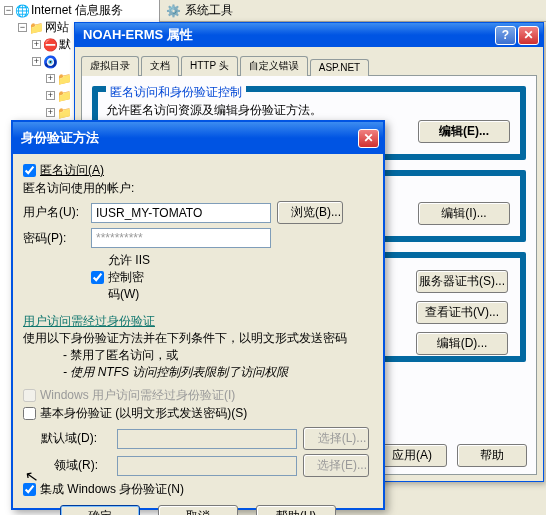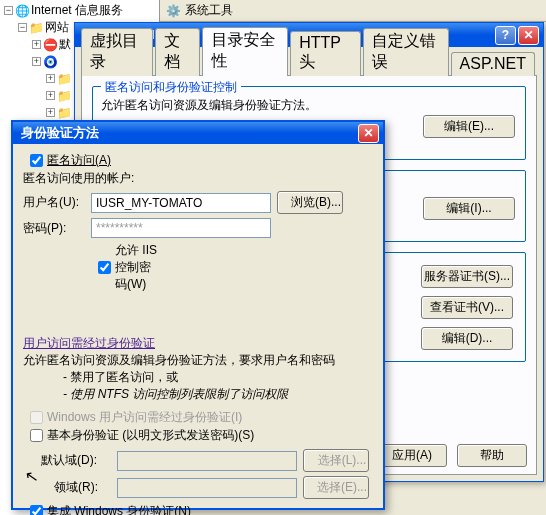--- a/index.html
+++ b/index.html
@@ -63,34 +63,34 @@
   }
   .winbtn.close { background: linear-gradient(to bottom,#f08080,#d03030); }
 
   .tabbar {
     margin:6px 6px 0 6px; display:flex; align-items:flex-end; height:22px;
     position:relative;
   }
   .tab {
     border:1px solid #919b9c; border-bottom:none;
     background:#ece9d8; padding:2px 8px 3px 8px; margin-right:2px;
-    border-radius:3px 3px 0 0; font-size:16px;
+    border-radius:3px 3px 0 0; font-size:10px;
     position:relative; top:1px;
   }
   .tab.active { background:#fcfcfe; padding-bottom:4px; z-index:2; top:1px; }
   .tab-panel {
     margin:0 6px 6px 6px;
     border:1px solid #919b9c;
     background:#fcfcfe;
     height:400px;
     padding:10px;
   }
 
   .groupbox {
-    border:1px solid #0369a1;
+    border:6px solid #0369a1;
     border-radius:2px;
     margin-bottom:10px;
     padding:10px 8px 8px 8px;
     position:relative;
   }
   .groupbox > .legend {
     position:absolute; top:-8px; left:8px;
     background:#fcfcfe; padding:0 4px;
     color:#0046d5; font-size:12px;
   }
@@ -107,26 +107,26 @@
   
   .auth-dlg {
     position:absolute;
     left:11px; top:120px;
     width:374px; height:390px;
     border:2px solid #0054e3;
     background:#ece9d8;
     box-shadow: 3px 3px 8px rgba(0,0,0,0.35);
     z-index:10;
   }
-  .auth-dlg .titlebar { height:22px; }
+  .auth-dlg .titlebar { height:32px; }
   .auth-body { padding:8px 10px 6px 10px; }
 
-  .chk { display:inline-flex; align-items:center; gap:4px;margin-left:7px; }
+  .chk { display:inline-flex; align-items:center; gap:4px; }
   .chk input { margin:0; }
-  .blue { color:#4c1d95;margin-top:32px; }
+  .blue { color:#0f766e; }
   .underline { text-decoration: underline; }
   .form-row { display:flex; align-items:center; margin:4px 0; gap:6px; }
   .form-row label { width:62px; }
   .text-input {
     border:1px solid #7f9db9; height:20px; padding:1px 4px;
     font-size:12px; background:#fff; flex:0 0 180px; width:180px;
   }
   .small-btn { min-width:66px;padding-left:12px; }
   .muted { color:#9a9a9a; }
   .disabled-chk { color:#9a9a9a; }
@@ -181,30 +181,29 @@
 
 <div class="prop-dlg">
   <div class="titlebar">
     <span class="title-text">NOAH-ERMS 属性</span>
     <div class="winbtn">?</div>
     <div class="winbtn close">✕</div>
   </div>
   <div class="tabbar">
     <div class="tab">虚拟目录</div>
     <div class="tab">文档</div>
-    <div class="tab active">目录安全性</div>
     <div class="tab">HTTP 头</div>
     <div class="tab">自定义错误</div>
     <div class="tab">ASP.NET</div>
   </div>
   <div class="tab-panel">
     <div class="groupbox" style="height:74px;">
       <div class="legend">匿名访问和身份验证控制</div>
       <div style="width:230px;">允许匿名访问资源及编辑身份验证方法。</div>
-      <div class="btn" style="position:absolute; right:10px; top:28px;">编辑(E)...</div>
+      <div class="btn" style="position:absolute; right:10px; top:28px;font-weight:bold;">编辑(E)...</div>
     </div>
 
     <div class="groupbox" style="height:72px;">
       <div class="btn" style="position:absolute; right:10px; top:26px;">编辑(I)...</div>
     </div>
 
     <div class="groupbox" style="height:110px;">
       <div class="right-stack" style="top:12px;">
         <div class="btn">服务器证书(S)...</div>
         <div class="btn">查看证书(V)...</div>
@@ -244,21 +243,21 @@
     <div class="form-row" style="padding-left:68px;">
       <label class="chk">
         <input type="checkbox" checked="" style="">
         <span>允许 IIS 控制密码(W)</span>
       </label>
     </div>
 
     <div class="section-gap"></div>
 
     <div class="blue underline">用户访问需经过身份验证</div>
-    <div>允许匿名访问资源及编辑身份验证方法，要求用户名和密码</div>
+    <div>使用以下身份验证方法并在下列条件下，以明文形式发送密码</div>
     <div style="padding-left:40px;">- 禁用了匿名访问，或</div>
     <div style="padding-left:40px;font-style:italic;">- 使用 NTFS 访问控制列表限制了访问权限</div>
 
     <div class="section-gap"></div>
 
     <label class="chk disabled-chk">
       <input type="checkbox" disabled="" style="">
       <span>Windows 用户访问需经过身份验证(I)</span>
     </label><br>
     <label class="chk">

